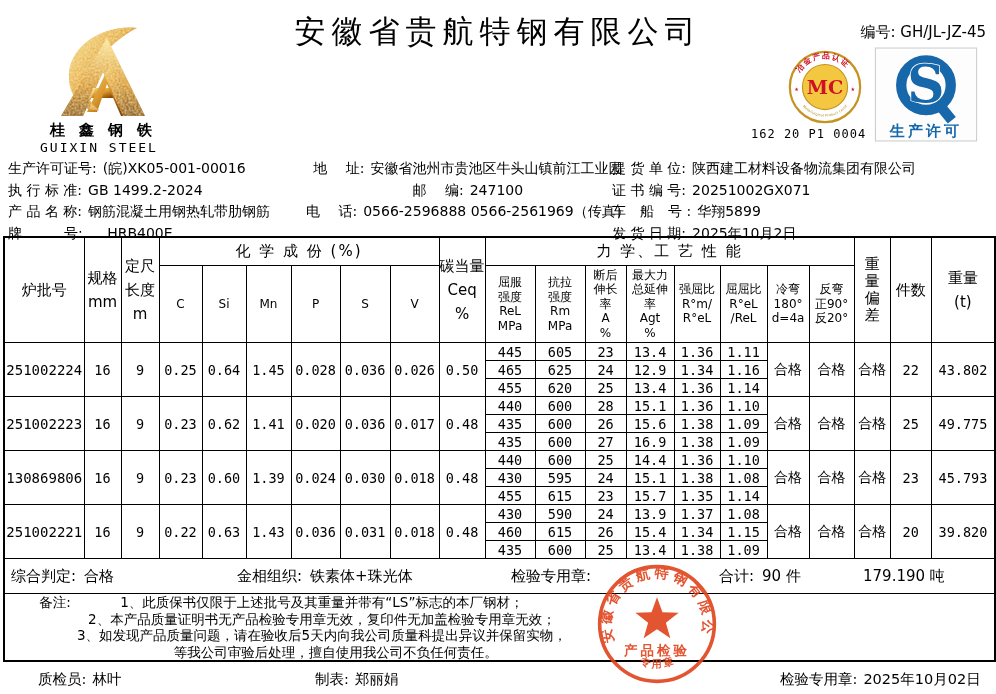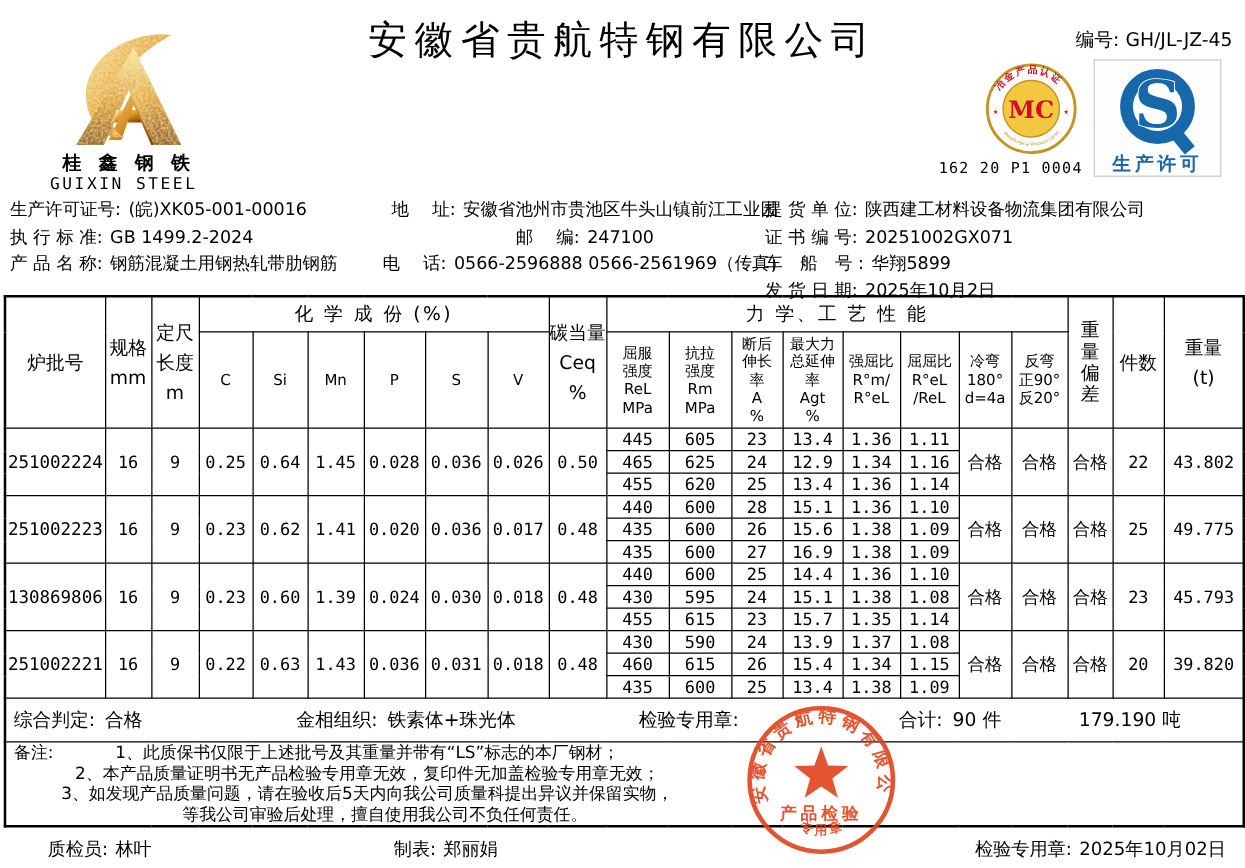--- a/index.html
+++ b/index.html
@@ -38,21 +38,21 @@
   .th-vert{white-space:pre-line;font-size:14px;line-height:17px;}
   .th-sub th{height:76px;font-size:12px;line-height:14.5px;white-space:pre-line;}
   tbody td{height:17px;font-size:13.5px;font-family:"DejaVu Sans Mono",monospace;}
   td.c-batch{font-size:14px;}
   td.c-grade{font-family:"DejaVu Sans",sans-serif;font-size:14px;}
   .summary-td{height:34px;position:relative;font-size:15px;font-family:"DejaVu Sans",sans-serif;}
   .sum{position:absolute;top:50%;transform:translateY(-50%);white-space:nowrap;}
   .sum .val{margin-left:8px;}
   .sum-1{left:6px;}.sum-2{left:232px;}.sum-3{left:506px;}.sum-4{left:714px;}.sum-5{left:858px;}
   .notes-td{height:66px;text-align:left;vertical-align:top;font-size:13.5px;line-height:16.5px;padding:3px 6px 0 6px;font-family:"DejaVu Sans",sans-serif;}
-  .notes-wrap{display:flex;}
+  .notes-wrap{display:flex;padding-left:28px;}
   .notes-label{flex:0 0 44px;}
   .notes-line:nth-child(4){padding-left:28px;}
 
   
   .footer{position:absolute;top:670px;left:0;width:100%;font-size:14.5px;}
   .f-item{position:absolute;white-space:nowrap;}
   .f-item .val{margin-left:6px;}
   .f-qc{left:38px;}
   .f-maker{left:315px;}
   .f-date{left:780px;}
@@ -131,20 +131,21 @@
     <circle cx="50" cy="37" r="24" fill="none" stroke="#1767ab" stroke-width="10"></circle>
     <path d="M62,55 L75,71" stroke="#1767ab" stroke-width="10"></path>
     <text x="50" y="53" text-anchor="middle" font-size="50" font-weight="bold" fill="#1767ab" font-family="DejaVu Serif, serif" stroke="#ffffff" stroke-width="1.4" paint-order="stroke">S</text>
     <text x="50" y="86" text-anchor="middle" font-size="14.5" font-weight="bold" fill="#1767ab" letter-spacing="3">生产许可</text>
   </svg>
 
   <div class="info" id="info-left">
     <div><span>生产许可证号:</span><span class="val">(皖)XK05-001-00016</span></div>
     <div><span>执 行 标 准:</span><span class="val">GB 1499.2-2024</span></div>
     <div><span>产 品 名 称:</span><span class="val">钢筋混凝土用钢热轧带肋钢筋</span></div>
+    <div><span>牌　　　号:</span><span class="val">　 HRB400E</span></div>
   </div>
   <div class="info" id="info-mid">
     <div><span>地　 址:</span><span class="val">安徽省池州市贵池区牛头山镇前江工业园</span></div>
     <div><span>邮　 编:</span><span class="val">247100</span></div>
     <div><span>电　 话:</span><span class="val">0566-2596888  0566-2561969（传真）</span></div>
   </div>
   <div class="info" id="info-right">
     <div><span>提 货 单 位:</span><span class="val">陕西建工材料设备物流集团有限公司</span></div>
     <div><span>证 书 编 号:</span><span class="val">20251002GX071</span></div>
     <div><span>车　船　号 :</span><span class="val">华翔5899</span></div>

